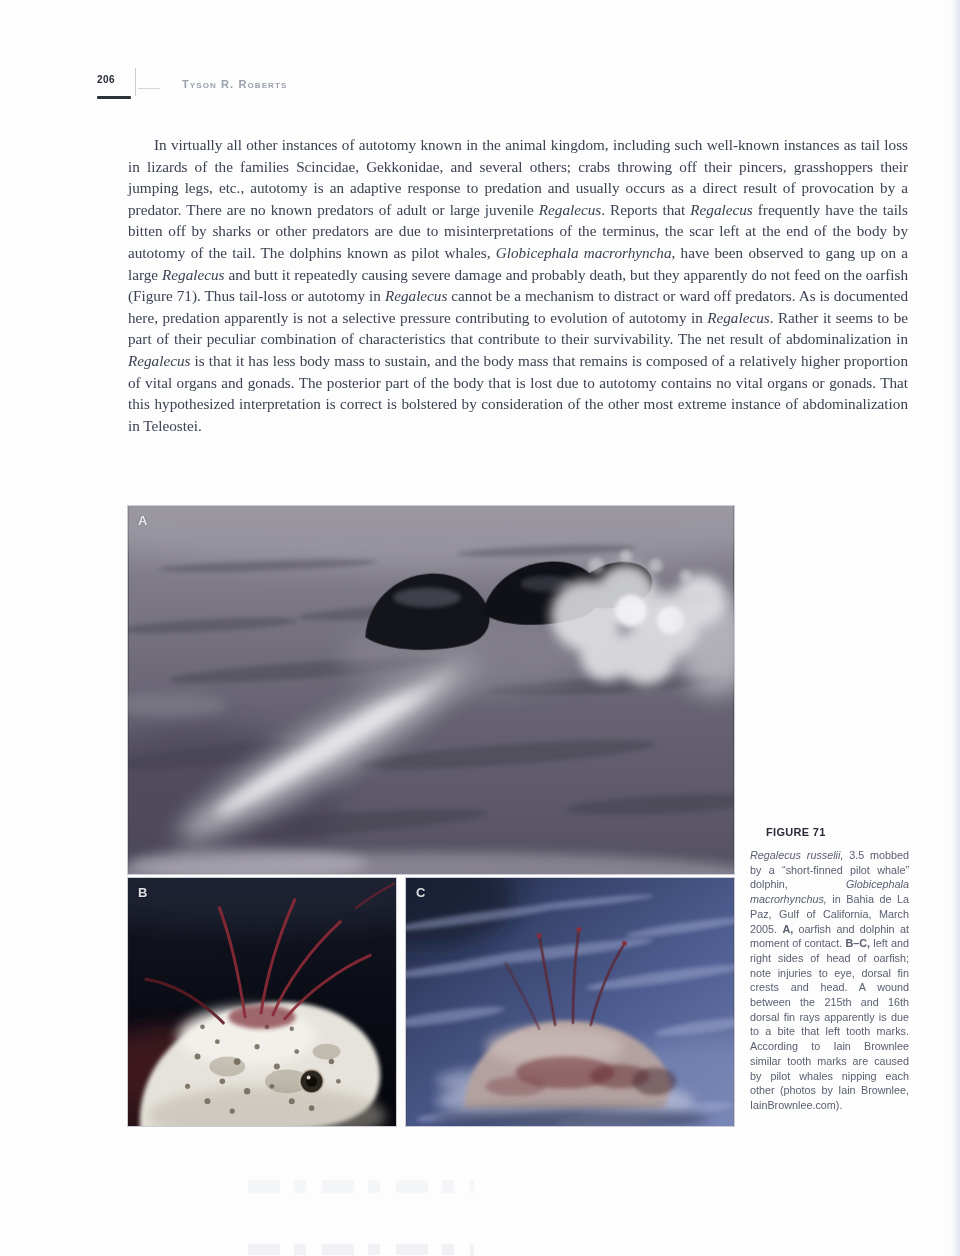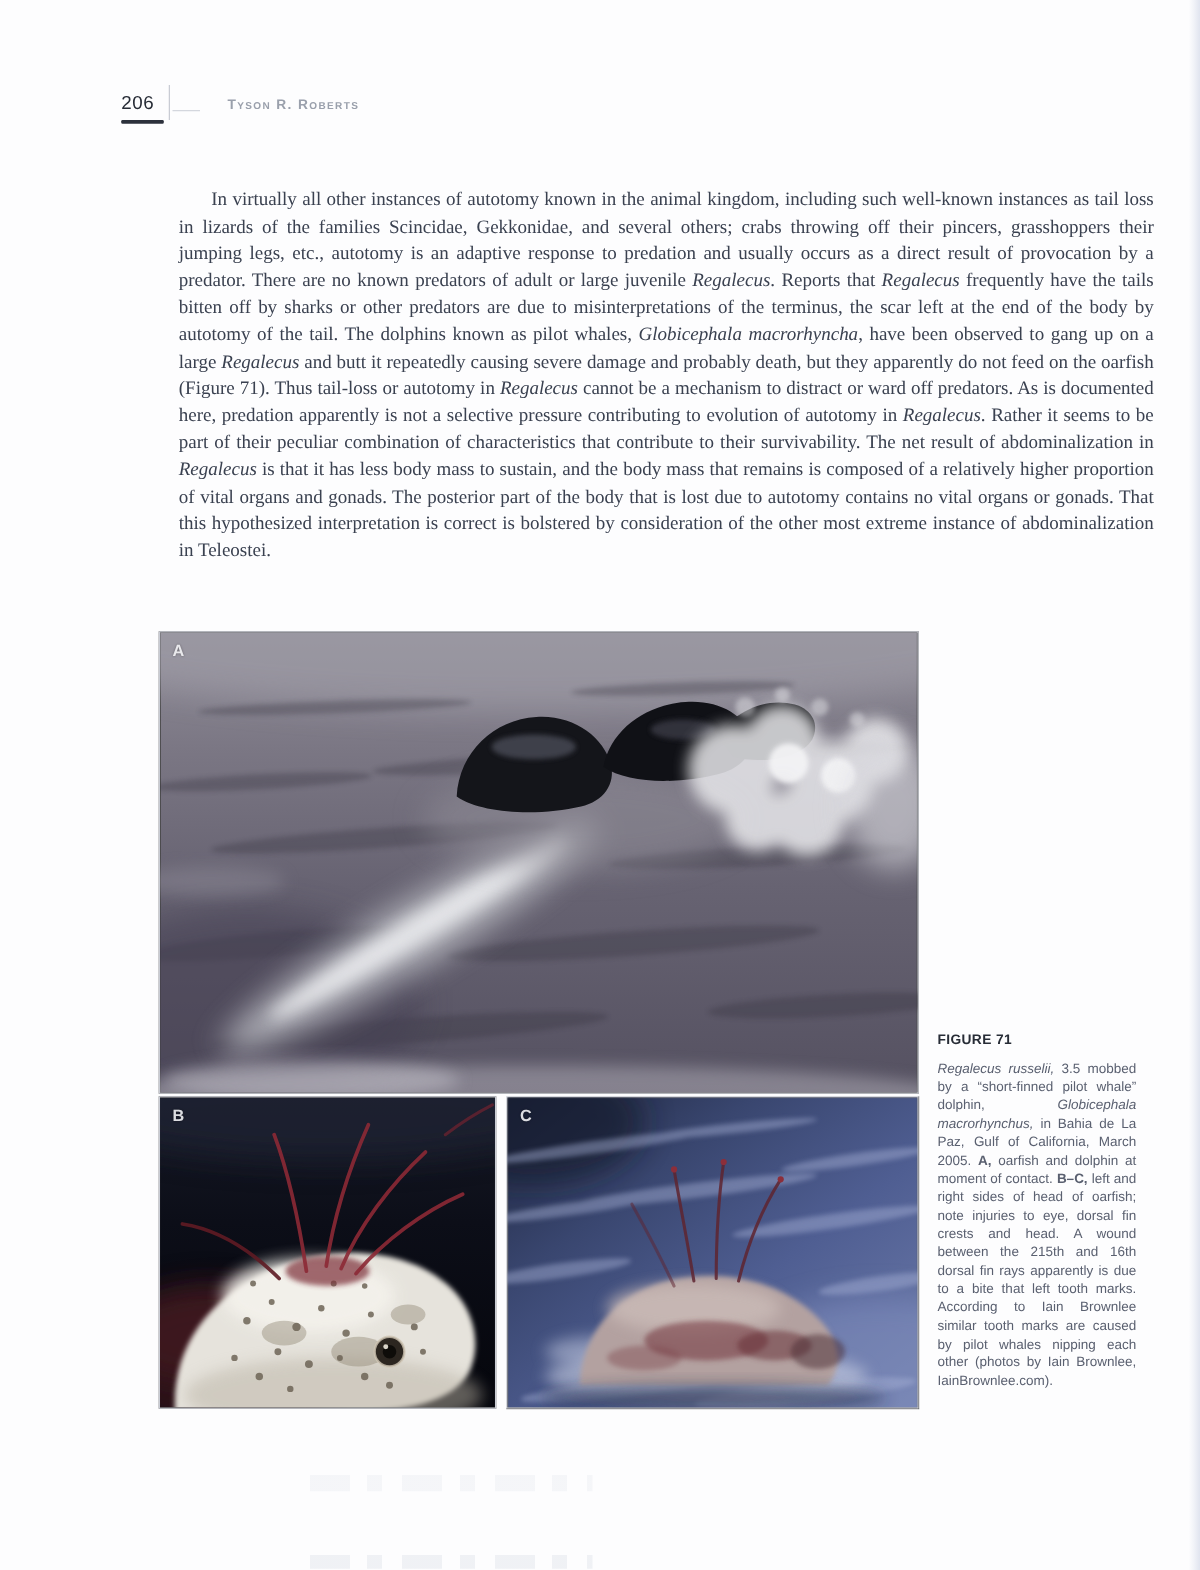--- a/index.html
+++ b/index.html
@@ -5,21 +5,21 @@
   html,body{margin:0;padding:0;background:#ffffff;}
   .page{
     position:relative;width:960px;height:1256px;overflow:hidden;
     background:var(--page-bg,#fdfdfe);
     font-family:"Liberation Serif", serif;
   }
   
   .hdr-pagenum{
     position:absolute;left:97px;top:74px;
     font-family:"Liberation Sans", sans-serif;
-    font-size:15px;font-weight:normal;color:var(--heading-text,#272c36);
+    font-size:10px;font-weight:bold;color:var(--heading-text,#272c36);
     letter-spacing:.5px;
   }
   .hdr-pagenum-underline{
     position:absolute;left:97px;top:96px;width:34px;height:3px;
     background:#2c313c;border-radius:1px;
   }
   .hdr-vrule{
     position:absolute;left:135px;top:68px;width:1px;height:28px;background:#c9ccd4;
   }
   .hdr-leader{
@@ -28,21 +28,21 @@
   .hdr-author{
     position:absolute;left:166px;top:78px;
     font-family:"Liberation Sans", sans-serif;
     font-variant-caps:small-caps;
     font-size:11px;font-weight:600;letter-spacing:1.1px;
     color:#9aa0ac;
     margin-left:16px;
   }
   
   .bodytext{
-    position:absolute;left:127px;top:133px;width:780px;margin:16px;
+    position:absolute;left:127px;top:133px;width:780px;margin:1px;
     font-size:15.2px;line-height:21.6px;color:var(--body-text,#3a4150);
     text-align:justify;text-indent:26px;
   }
   .seg{white-space:pre-wrap;}
   .seg-italic{font-style:italic;}
   .seg-bold{font-weight:bold;}
   
   .photo{
     position:absolute;overflow:hidden;
     border:1px solid #c9ccd4;box-sizing:border-box;background:#444;
@@ -57,21 +57,21 @@
     font-size:13px;font-weight:bold;color:var(--photo-label,#f2f2f5);
     opacity:.9;text-shadow:0 0 2px rgba(0,0,0,.4);
   }
   
   .caption{
     position:absolute;left:750px;top:826px;width:159px;
     font-family:"Liberation Sans", sans-serif;
   }
   .caption-title{
     font-size:11px;font-weight:bold;letter-spacing:.3px;
-    color:var(--heading-text,#272c36);margin:0 0 10px 0;
+    color:var(--heading-text,#272c36);margin:0 0 10px 16px;
   }
   .caption-text{
     font-size:10.8px;line-height:14.7px;color:var(--caption-text,#5a6070);
     text-align:justify;margin:0;
   }
   
   .bleed-strip{
     position:absolute;left:248px;width:226px;
     background:repeating-linear-gradient(90deg,
       #eef0f4 0 32px, rgba(255,255,255,0) 32px 46px,

